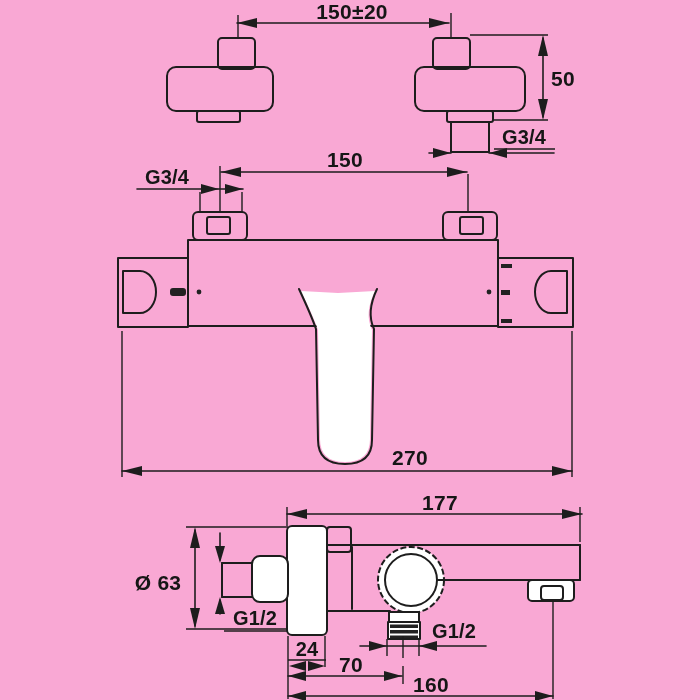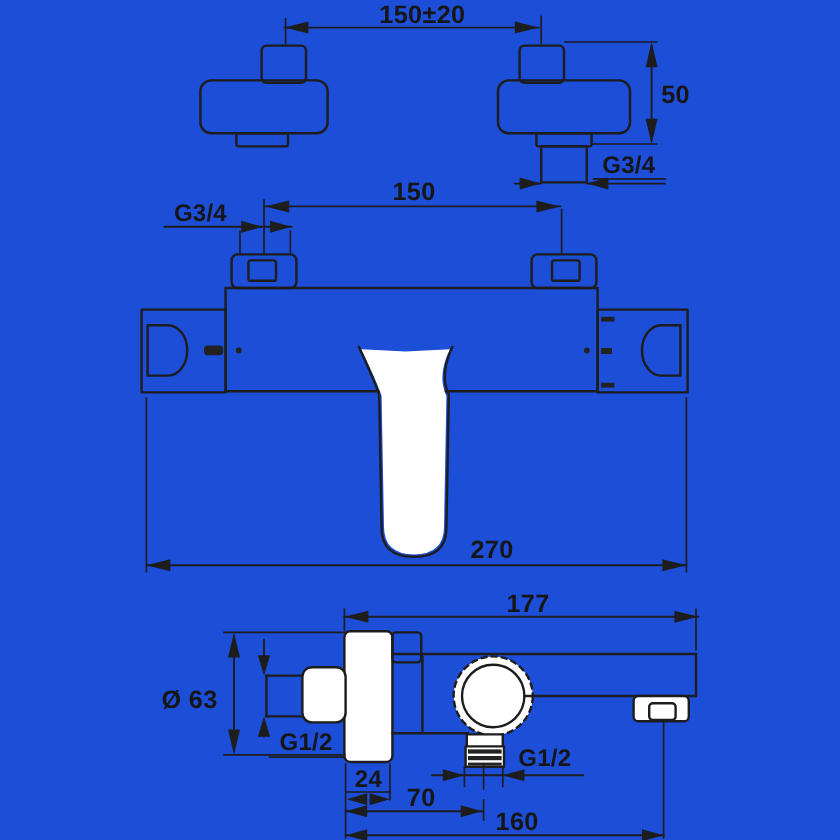--- a/index.html
+++ b/index.html
@@ -1,16 +1,16 @@
 <!DOCTYPE html>
 <html><head>
 <meta charset="utf-8">
 <style>
   html,body{margin:0;padding:0;background:#ffffff;}
-  .page{width:700px;height:700px;background:#1d4ed8;position:relative;overflow:hidden;}
+  .page{width:700px;height:700px;background:#f9a8d4;position:relative;overflow:hidden;}
   svg{display:block;}
   svg text{
     font-family:"Liberation Sans","DejaVu Sans",sans-serif;
     font-weight:bold;
     fill:#161616;
   }
   .t21{font-size:21px;letter-spacing:.3px;}
   .t20{font-size:20px;letter-spacing:.2px;}
   .part{fill:none;stroke:#1d1d1d;stroke-width:2;stroke-linejoin:round;stroke-linecap:round;}
   .partw{fill:#ffffff;stroke:#1d1d1d;stroke-width:2;stroke-linejoin:round;}

